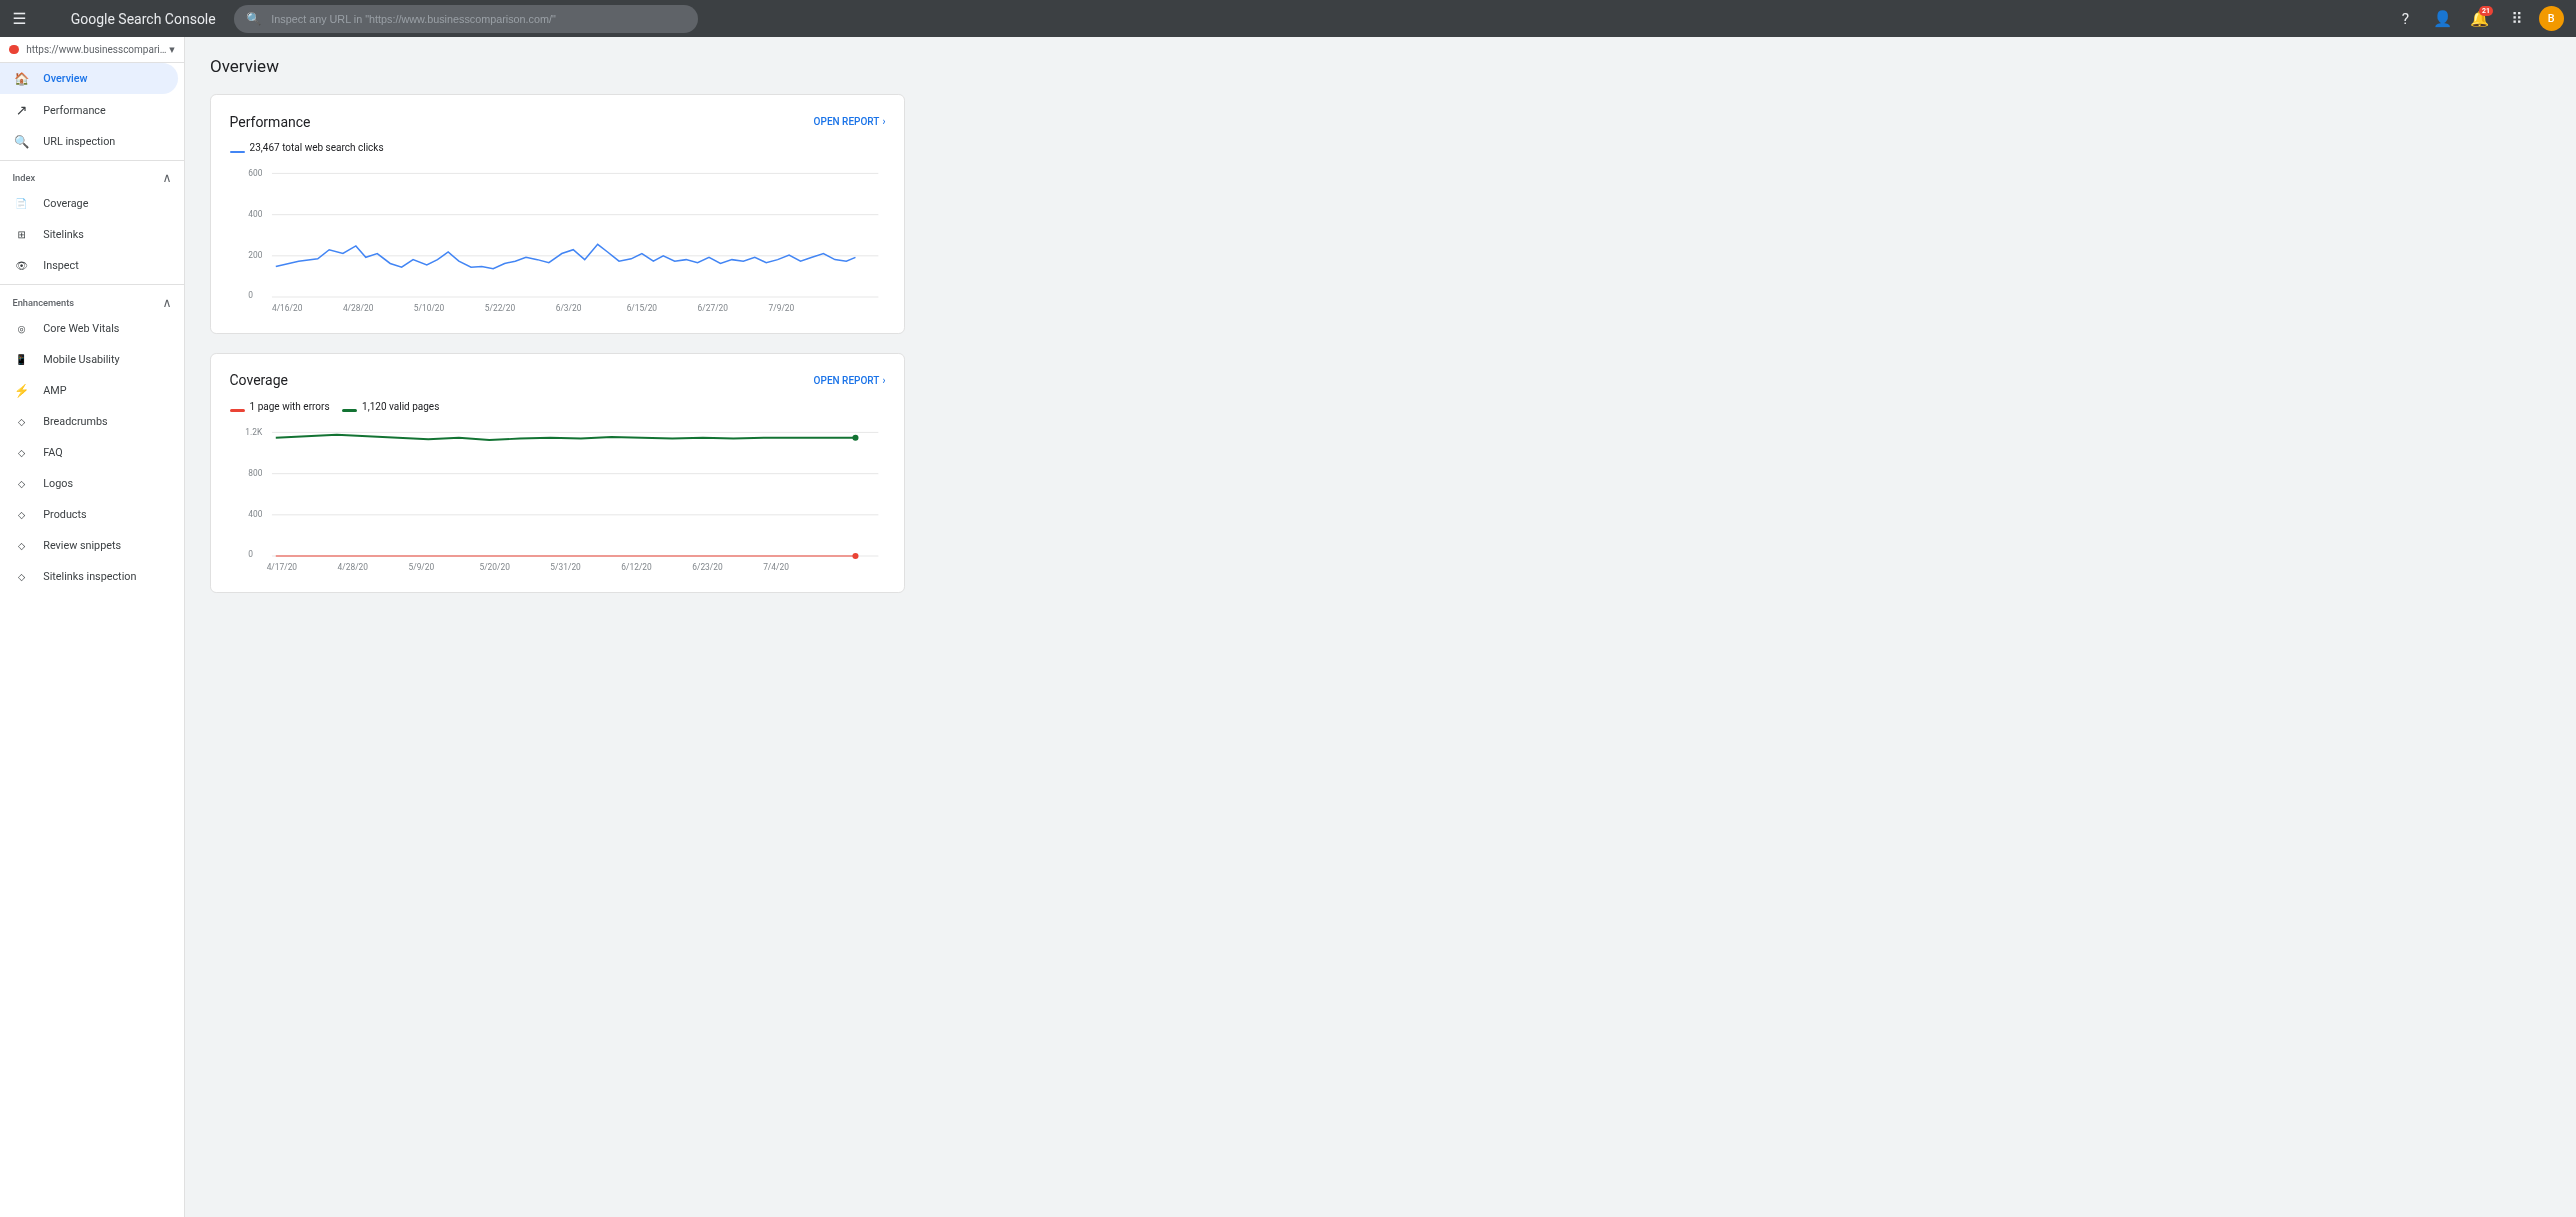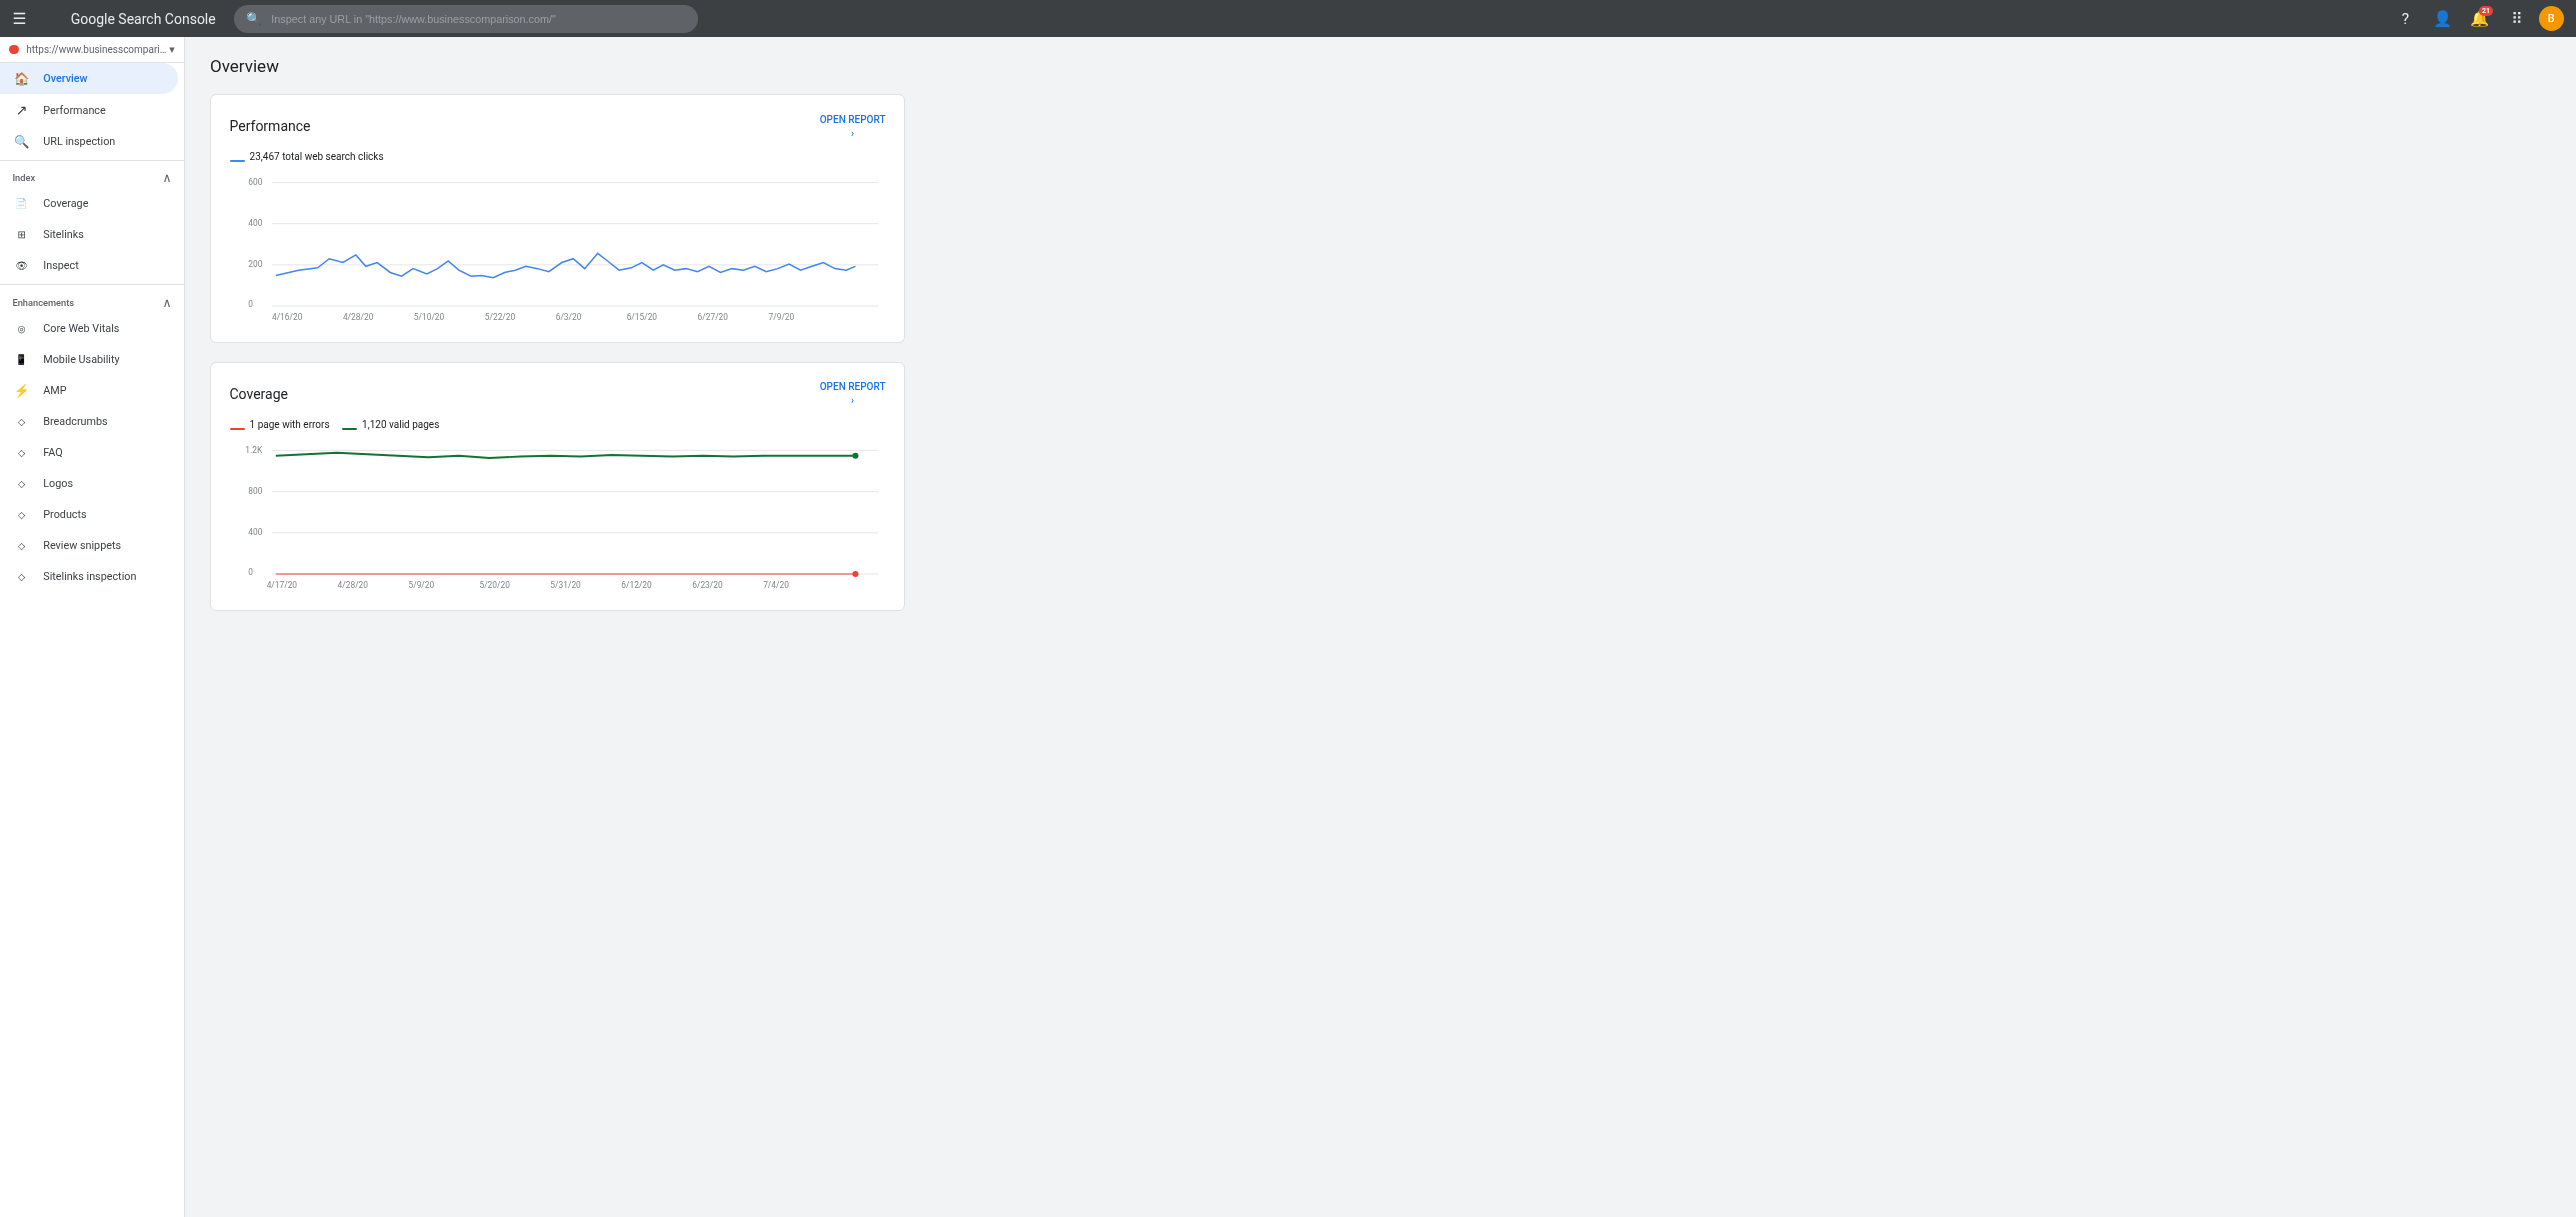--- a/index.html
+++ b/index.html
@@ -81,21 +81,21 @@
 
     
     .card {
       background: #fff; border-radius: 6.2px; border: 0.8px solid #e0e0e0;
       margin-bottom: 18.5px; padding: 18.5px; max-width: 695px;
     }
     .card-header { display: flex; align-items: center; justify-content: space-between; margin-bottom: 12.4px; }
     .card-title { font-size: 14px; font-weight: 400; color: #202124; }
     .open-report {
       color: #1a73e8; font-size: 10px; font-weight: 500; cursor: pointer;
-      display: flex; align-items: center; gap: 3.1px; text-decoration: none; flex-direction: column;
+      display: flex; align-items: center; gap: 3.1px; text-decoration: none;
     }
 
     
     .legend { display: flex; align-items: center; gap: 12.4px; margin-bottom: 9.3px; font-size: 10px; color: #202124; }
     .legend-item { display: flex; align-items: flex-end; gap: 4.6px; }
     .legend-line { width: 15.5px; height: 2.3px; border-radius: 1.5px; }
     .legend-line.blue { background: #4285f4; }
     .legend-line.red { background: #ea4335; }
     .legend-line.green { background: #137333; }
 

